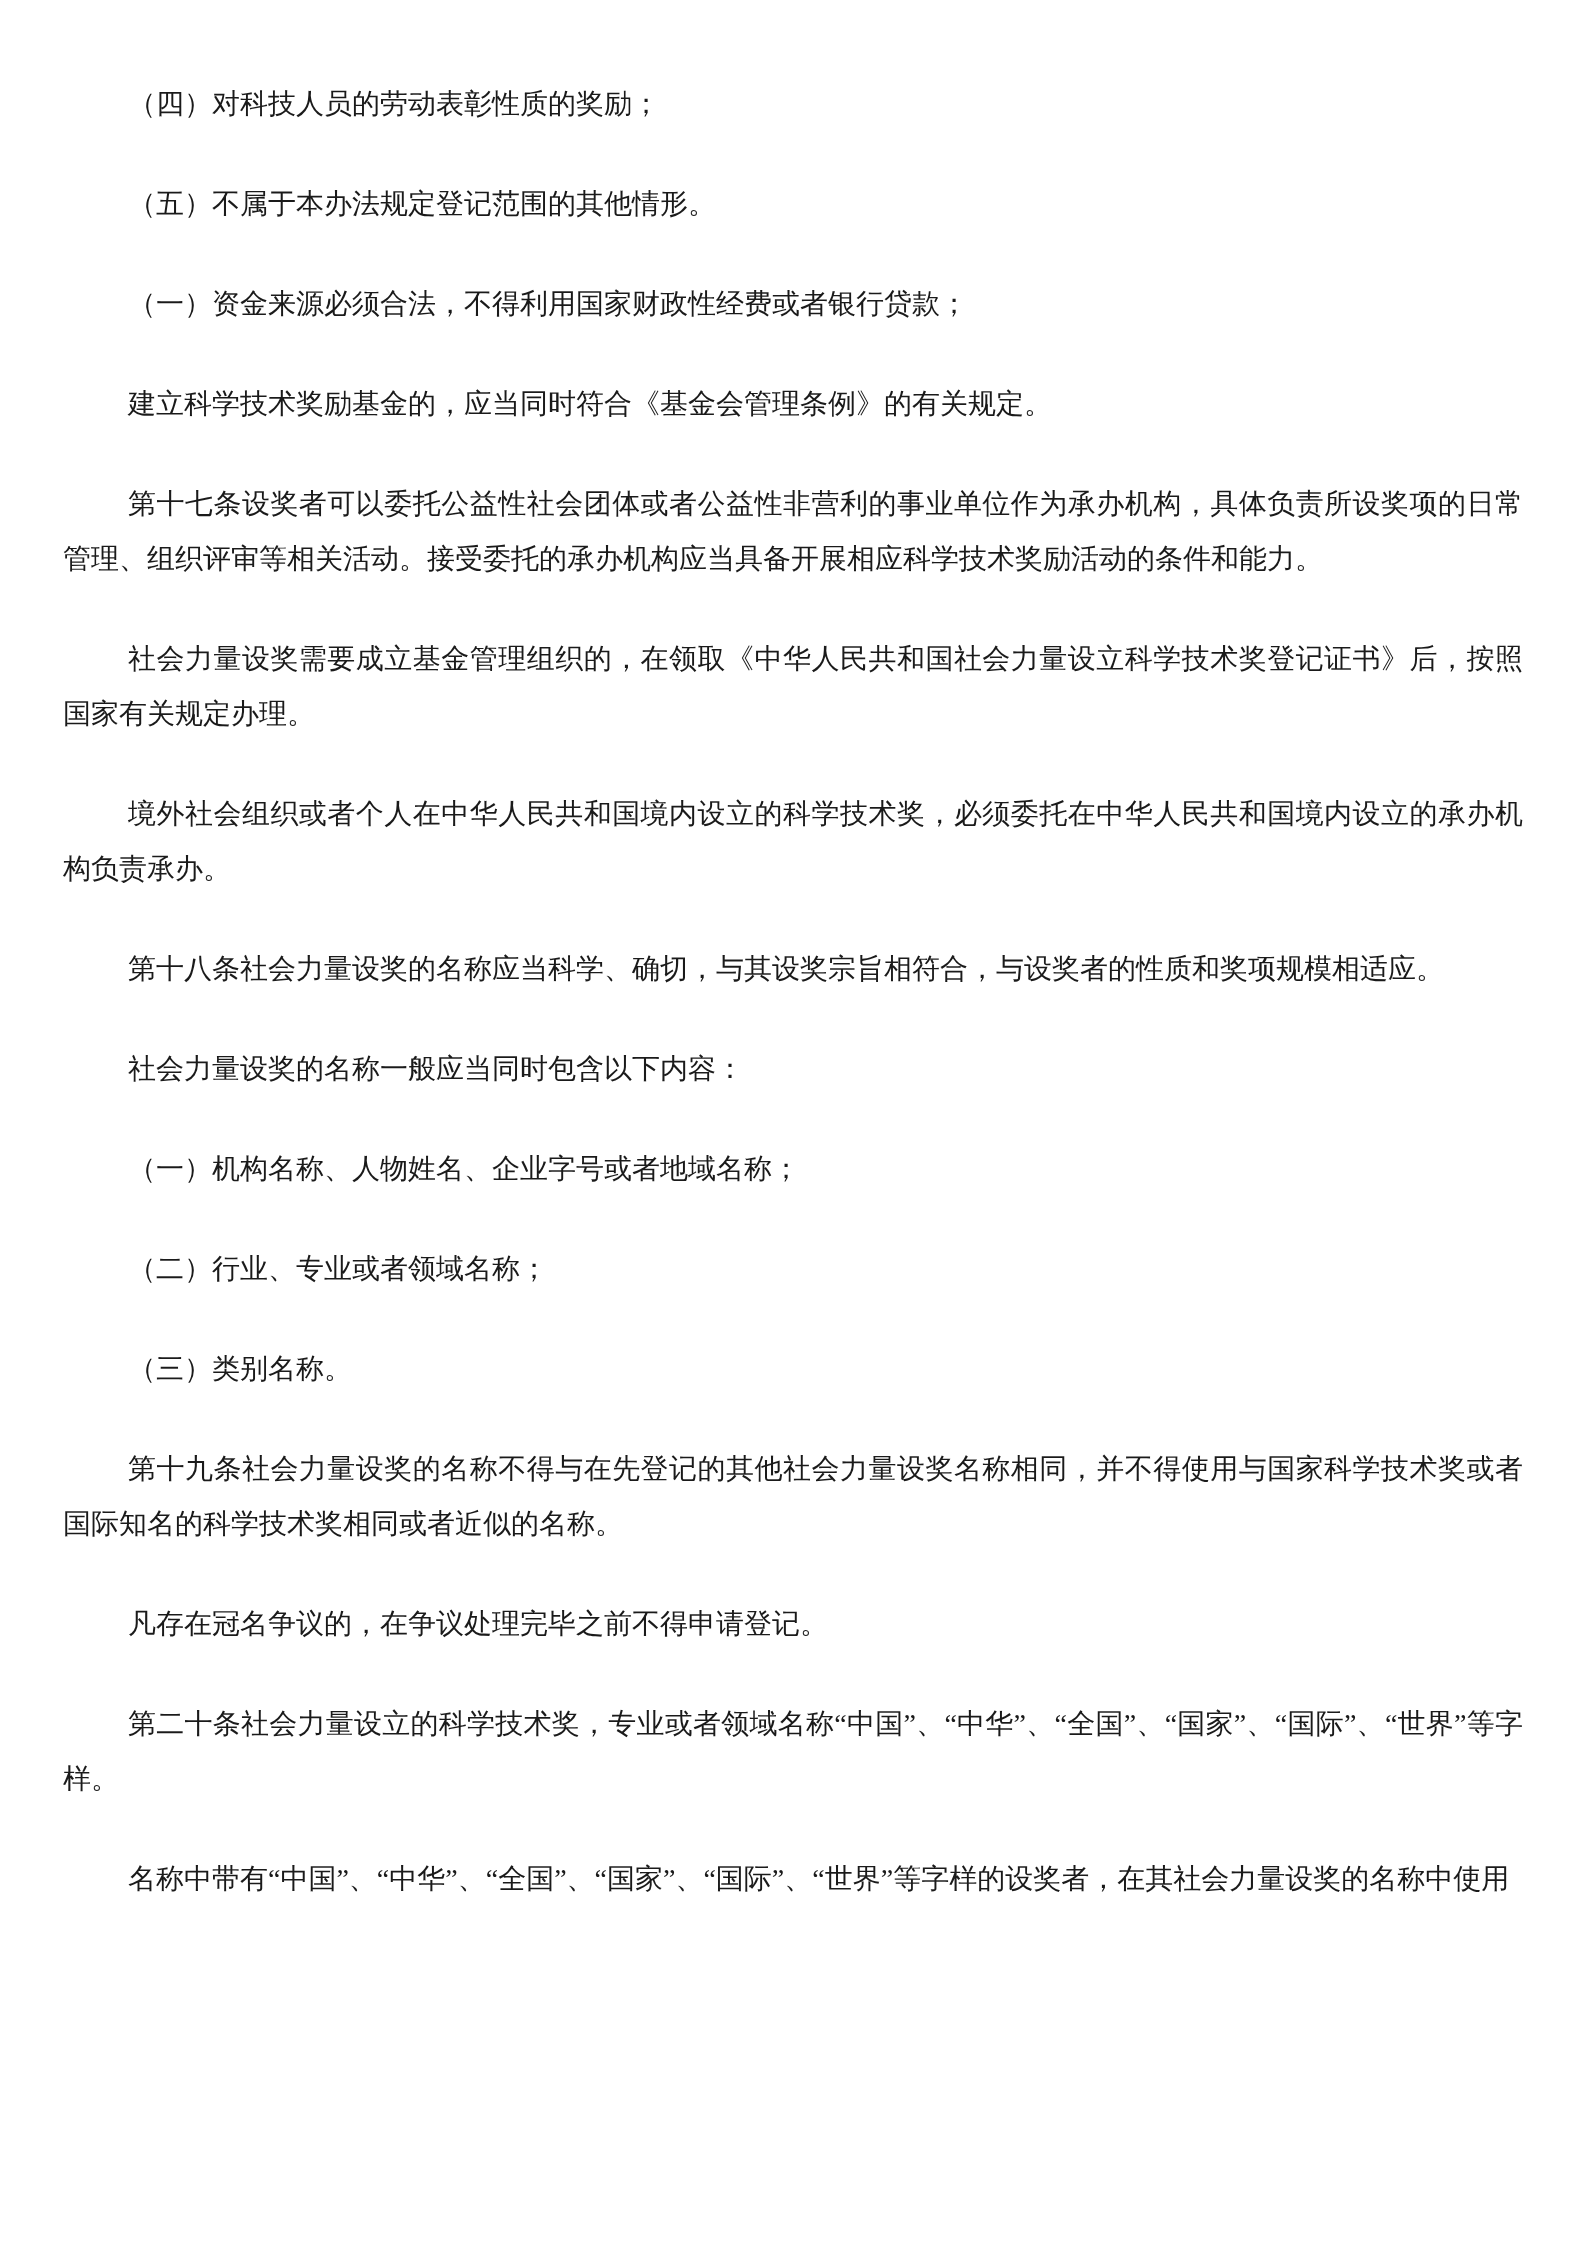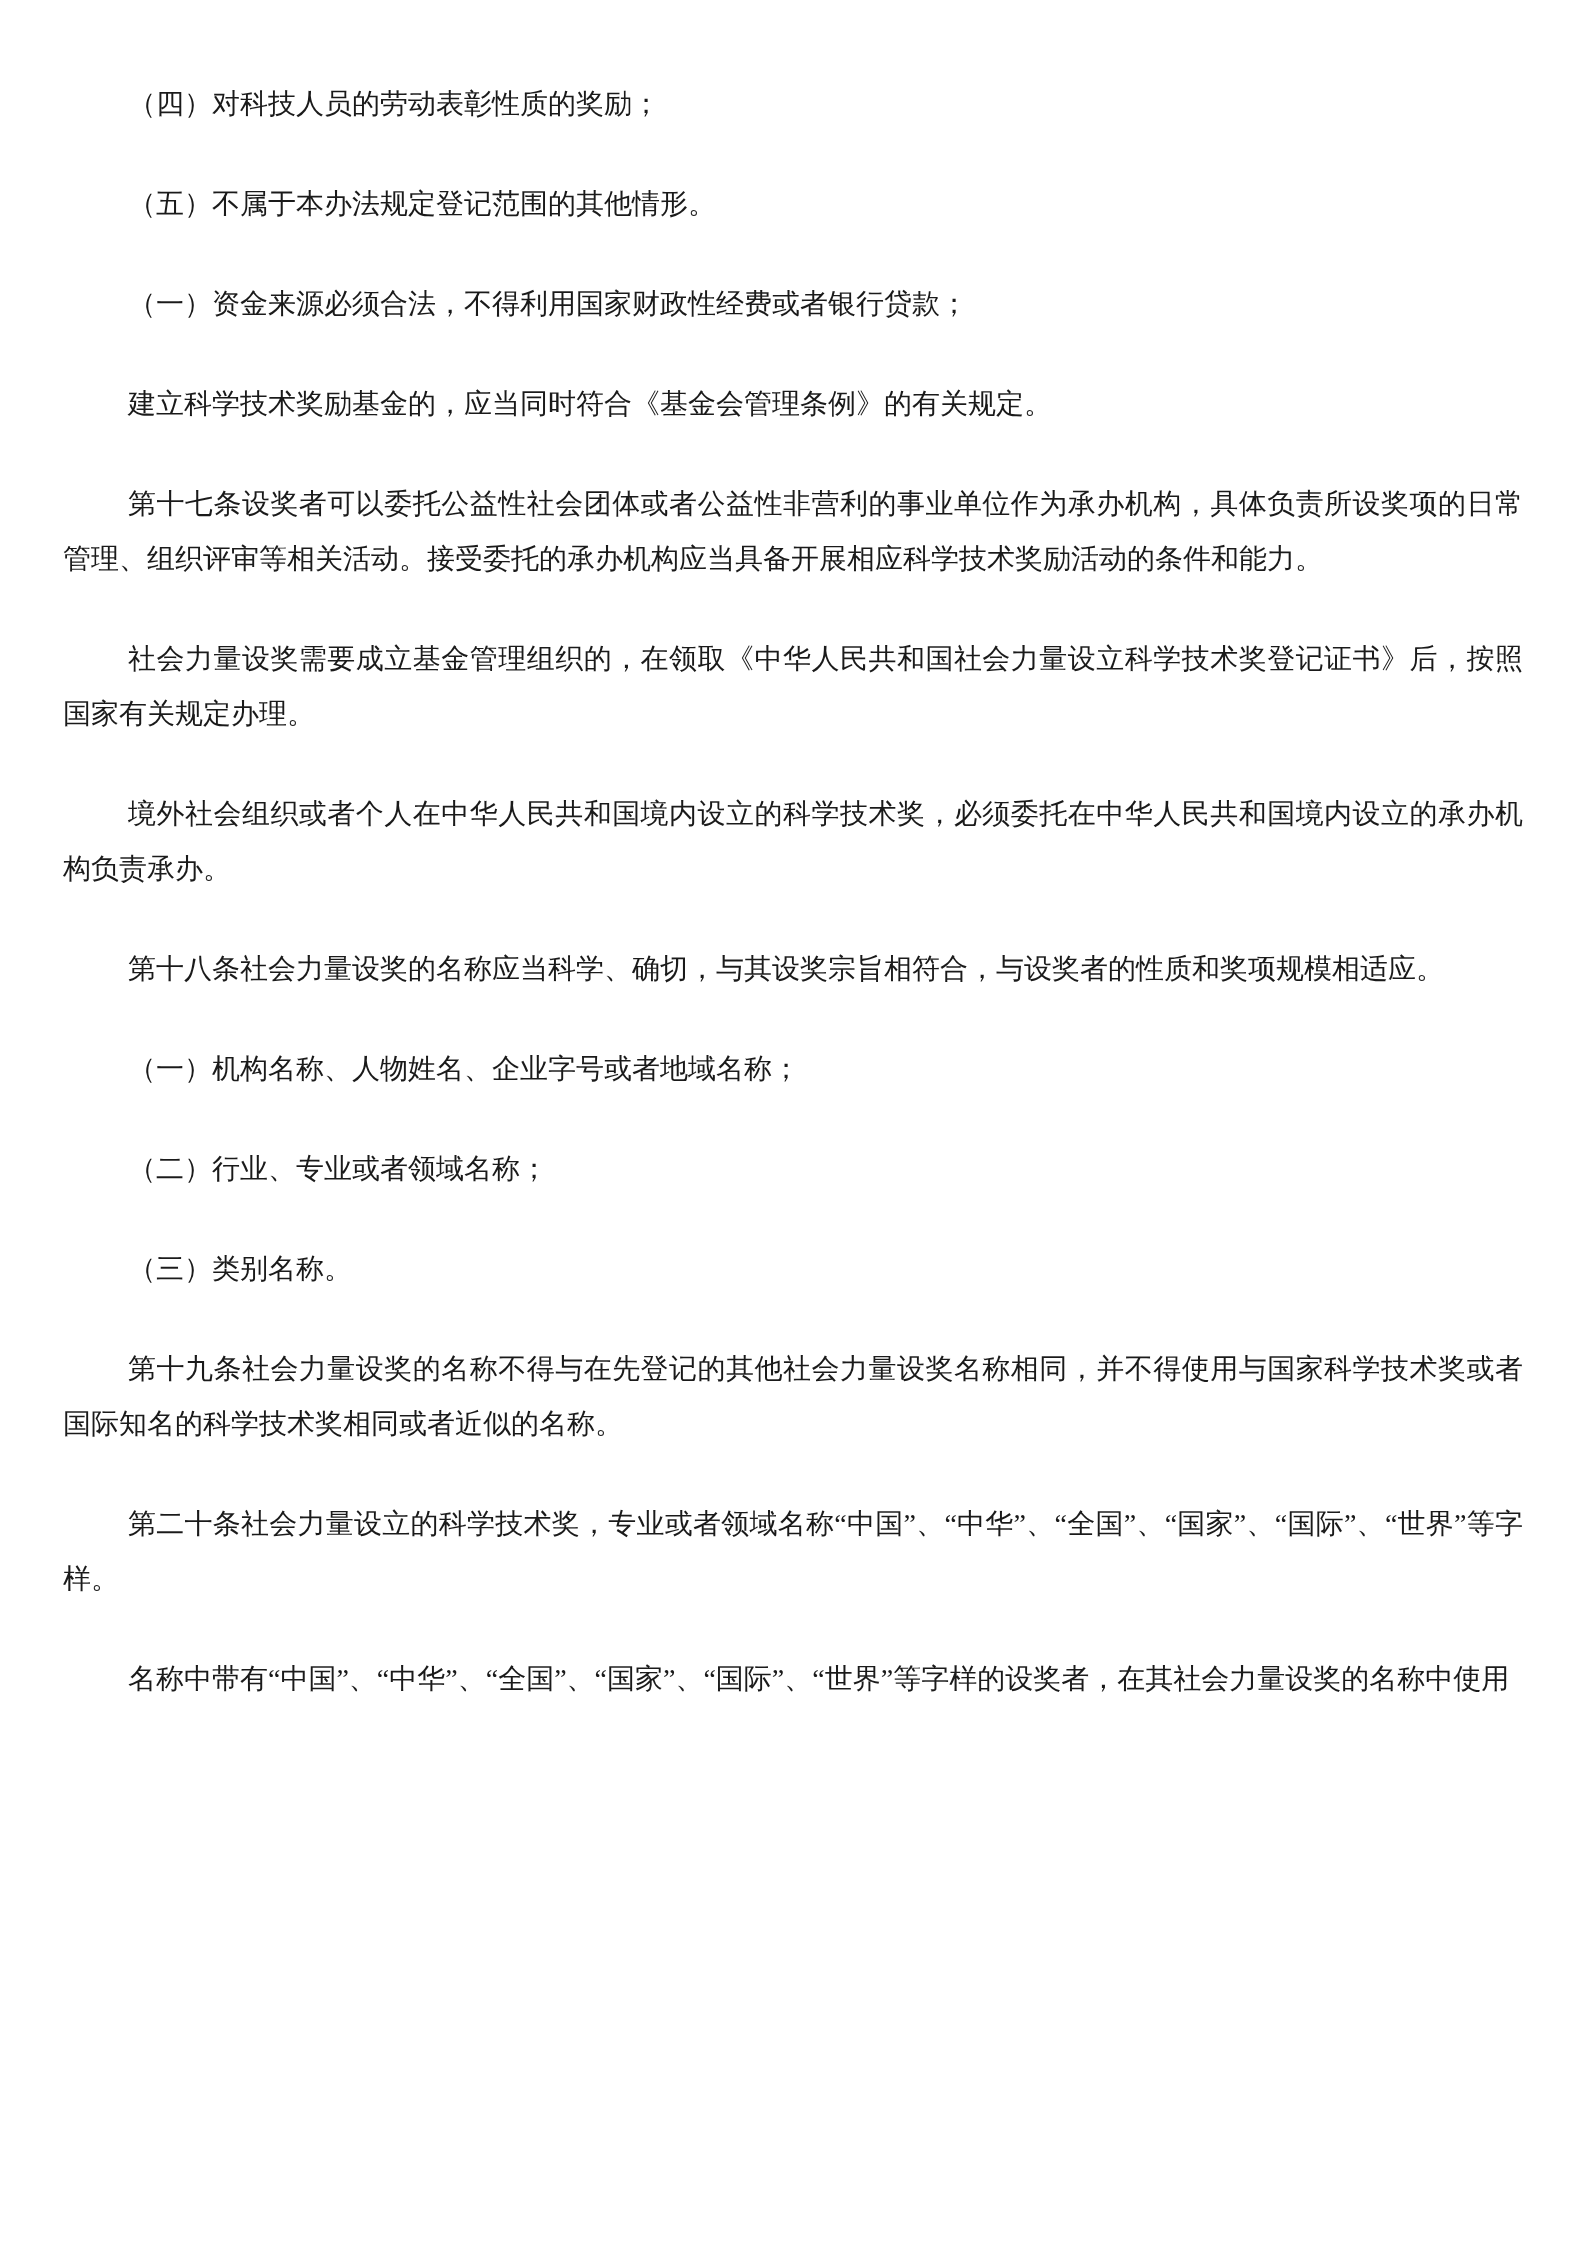--- a/index.html
+++ b/index.html
@@ -35,19 +35,21 @@
 
 <div class="page">
   <p>（四）对科技人员的劳动表彰性质的奖励；</p>
   <p>（五）不属于本办法规定登记范围的其他情形。</p>
   <p>（一）资金来源必须合法，不得利用国家财政性经费或者银行贷款；</p>
   <p>建立科学技术奖励基金的，应当同时符合《基金会管理条例》的有关规定。</p>
   <p>第十七条设奖者可以委托公益性社会团体或者公益性非营利的事业单位作为承办机构，具体负责所设奖项的日常管理、组织评审等相关活动。接受委托的承办机构应当具备开展相应科学技术奖励活动的条件和能力。</p>
   <p>社会力量设奖需要成立基金管理组织的，在领取《中华人民共和国社会力量设立科学技术奖登记证书》后，按照国家有关规定办理。</p>
   <p>境外社会组织或者个人在中华人民共和国境内设立的科学技术奖，必须委托在中华人民共和国境内设立的承办机构负责承办。</p>
   <p>第十八条社会力量设奖的名称应当科学、确切，与其设奖宗旨相符合，与设奖者的性质和奖项规模相适应。</p>
+  <p>社会力量设奖的名称一般应当同时包含以下内容：</p>
   <p>（一）机构名称、人物姓名、企业字号或者地域名称；</p>
   <p>（二）行业、专业或者领域名称；</p>
   <p>（三）类别名称。</p>
   <p>第十九条社会力量设奖的名称不得与在先登记的其他社会力量设奖名称相同，并不得使用与国家科学技术奖或者国际知名的科学技术奖相同或者近似的名称。</p>
+  <p>凡存在冠名争议的，在争议处理完毕之前不得申请登记。</p>
   <p>第二十条社会力量设立的科学技术奖，专业或者领域名称“中国”、“中华”、“全国”、“国家”、“国际”、“世界”等字样。</p>
   <p>名称中带有“中国”、“中华”、“全国”、“国家”、“国际”、“世界”等字样的设奖者，在其社会力量设奖的名称中使用</p>
 </div>
 
 </body></html>

